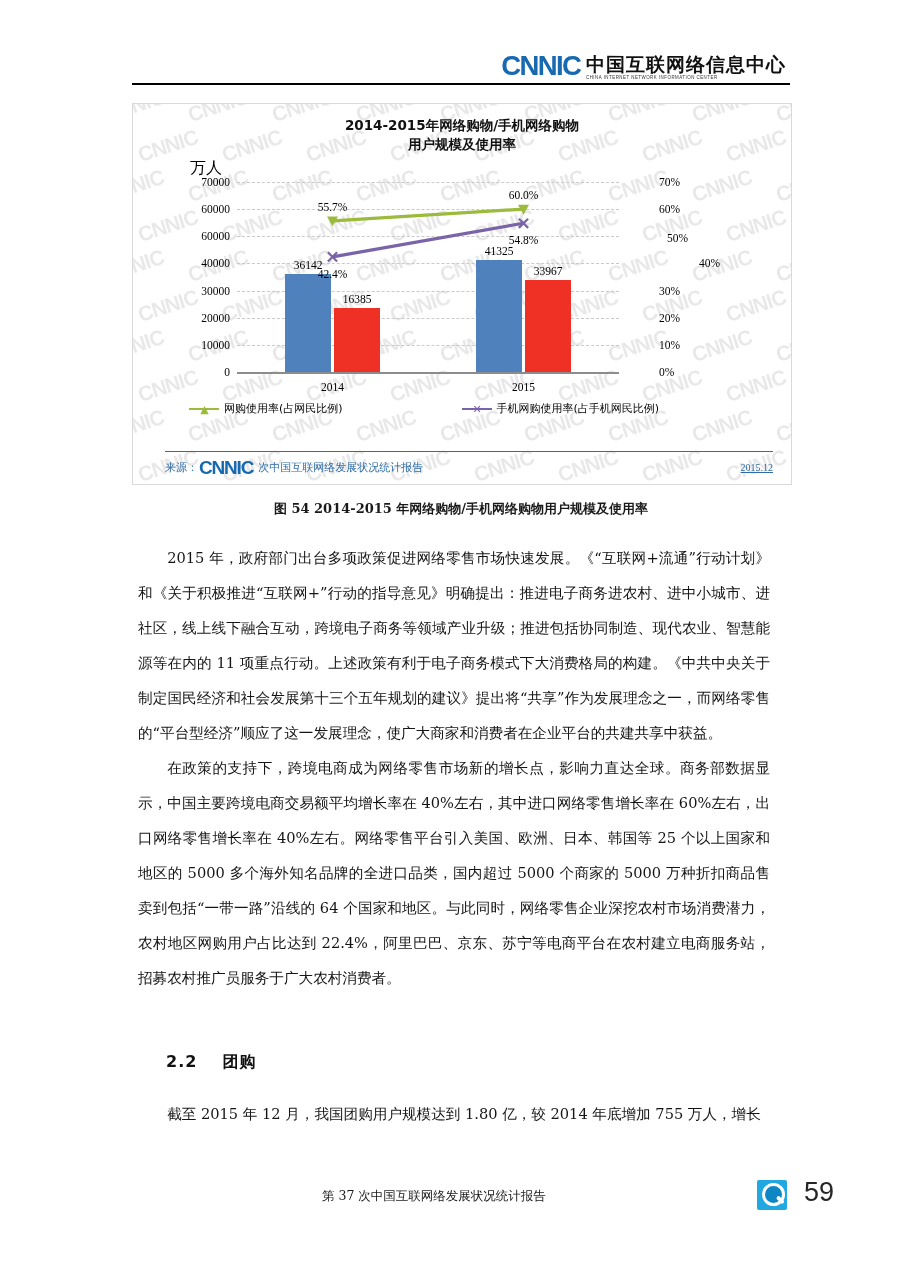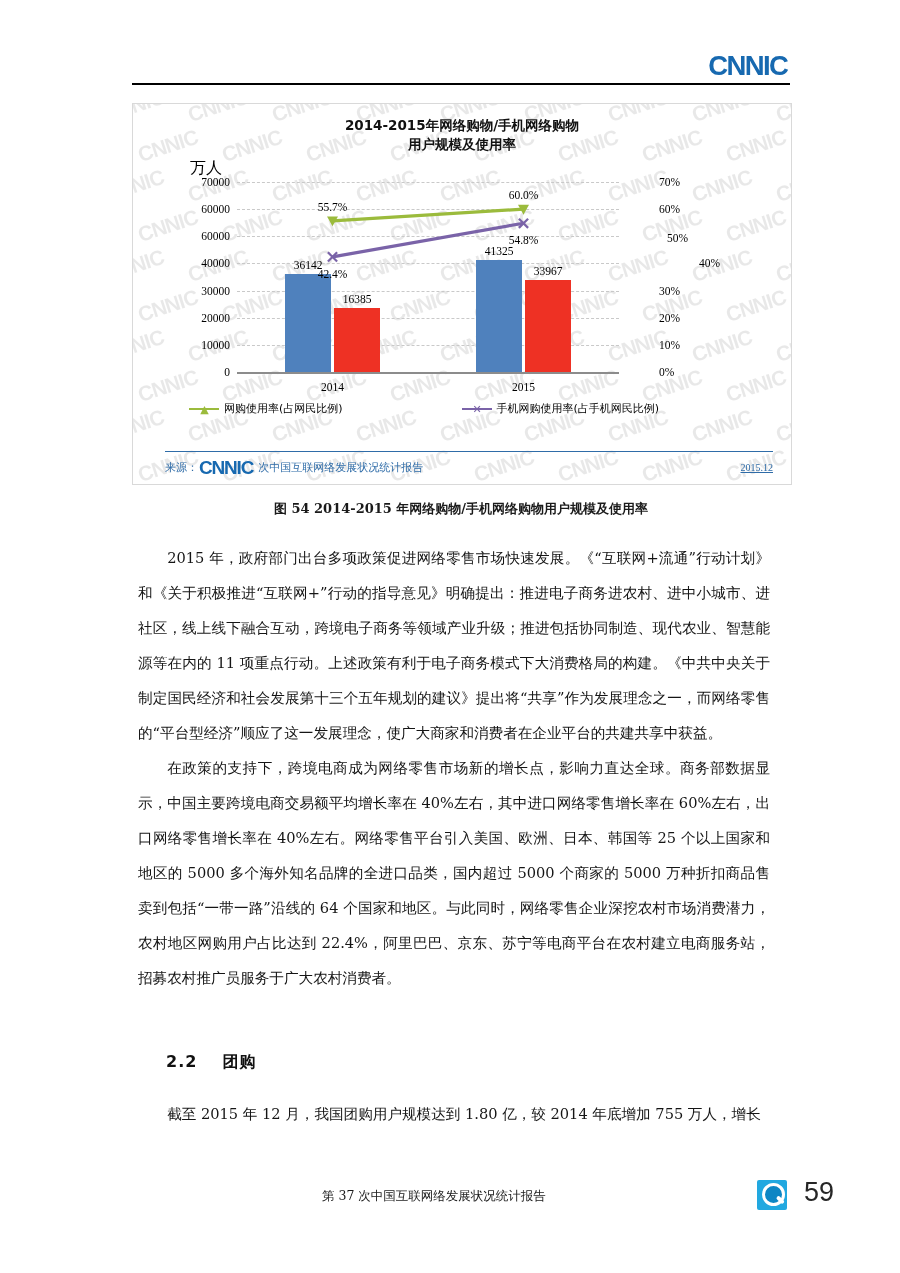--- a/index.html
+++ b/index.html
@@ -376,20 +376,24 @@
     font-size: 27px;
     color: #262626;
   }
 </style>
 </head>
 <body>
 
 <div class="page-header">
   <div class="logo-row">
     <span class="cnnic-mark">CNNIC</span>
+    <span class="cnnic-cn">
+      <span class="cn-big">中国互联网络信息中心</span>
+      <span class="cn-small">CHINA INTERNET NETWORK INFORMATION CENTER</span>
+    </span>
   </div>
   <div class="header-rule"></div>
 </div>
 
 <div class="figure">
 
   <div class="watermarks" id="wm-layer">
       <span class="wm" style="left: -30px; top: -10px;">CNNIC</span>
       <span class="wm" style="left: 54px; top: -10px;">CNNIC</span>
       <span class="wm" style="left: 138px; top: -10px;">CNNIC</span>

